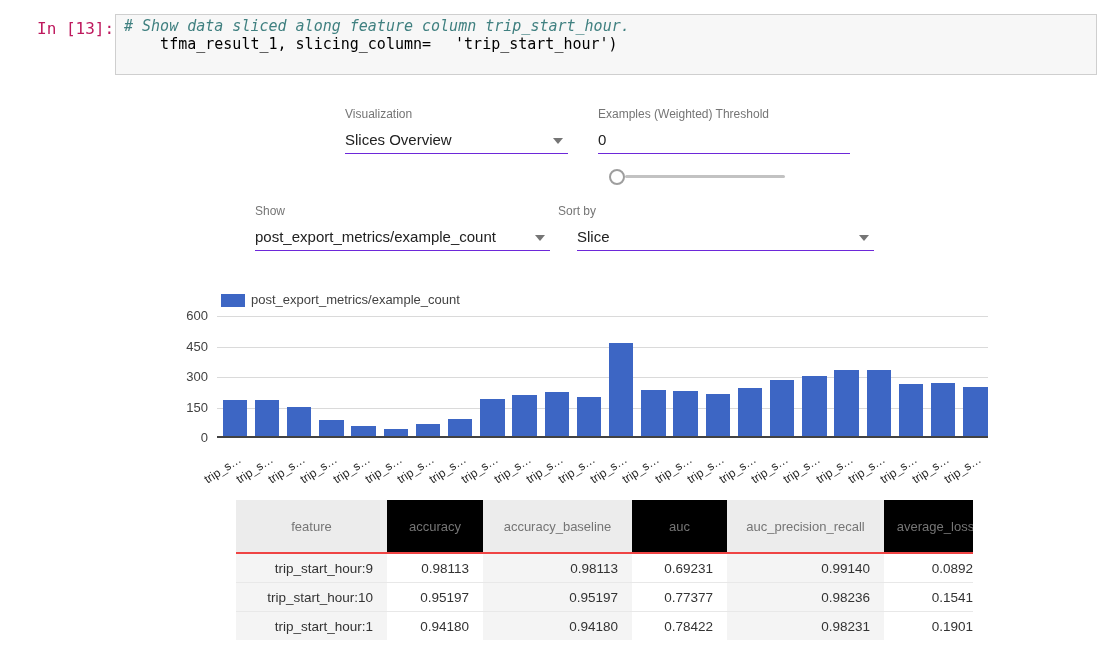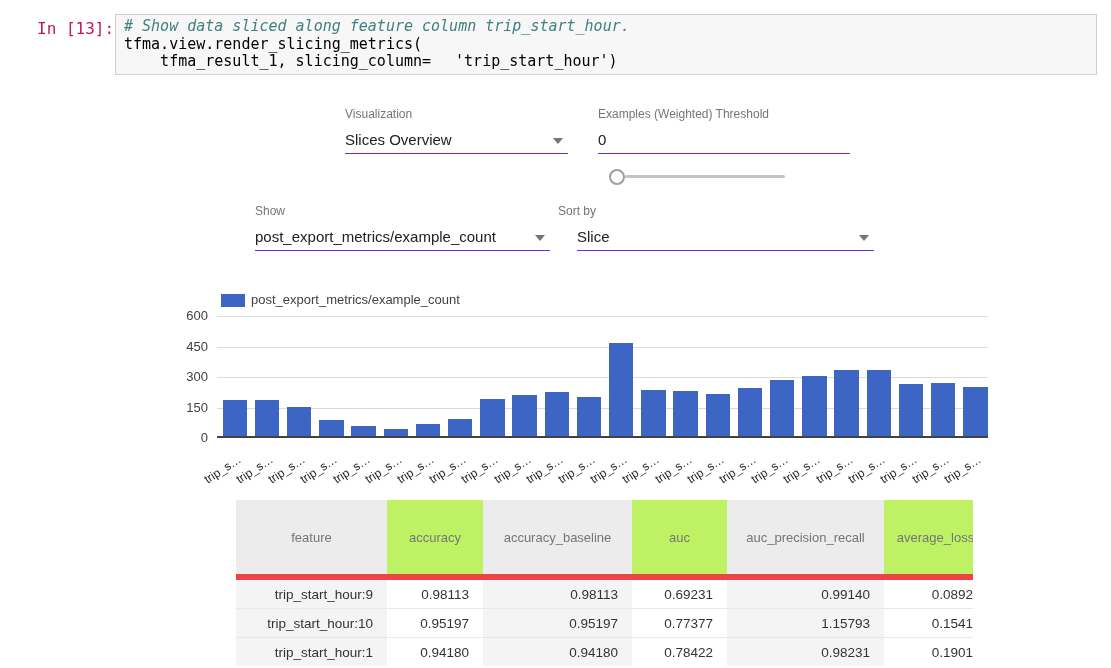--- a/index.html
+++ b/index.html
@@ -38,39 +38,38 @@
   .baseline{position:absolute;left:0;bottom:0;width:100%;height:2px;background:#424242;z-index:3;}
   .bar{position:absolute;bottom:0;width:24.5px;z-index:2;}
   .xlabels{position:absolute;left:0;top:0;width:100%;height:100%;}
   .xlabel{position:absolute;width:85px;height:14px;text-align:right;font-size:12px;color:#1f1f1f;
           white-space:nowrap;transform:rotate(-33deg);transform-origin:100% 50%;}
 
   
   .table-wrap{position:absolute;left:236px;top:500px;width:737px;height:168px;overflow:hidden;}
   table.metrics{border-collapse:collapse;table-layout:fixed;width:751px;}
   .metrics th{height:52px;font-size:13px;font-weight:normal;color:#757575;text-align:center;
-              border-bottom:6px solid #ef4444;padding:11px;}
+              border-bottom:2px solid #ef4444;padding:0;}
   .metrics td{height:28px;font-size:13.5px;color:#333;text-align:right;padding:0 14px 0 0;
               border-top:1px solid #e8e8e8;white-space:nowrap;overflow:hidden;}
   .metrics tr.first td{border-top:none;}
   .col-gray{background:#f4f4f4;}
   .col-gray-h{background:#ececec;}
   .col-white{background:#ffffff;}
-  .col-white-h{background:#bef264;}
+  .col-white-h{background:#000000;}
 </style>
 </head>
 <body>
 
 <div class="screen">
 
   <div class="prompt">In [13]:</div>
   <div class="codecell">
     <div>
         <div class="code-line"><span class="tok-comment"># Show data sliced along feature column trip_start_hour.</span></div>
-        <div class="code-line"><span class="tok-plain">tfma.view.render_slicing_metrics(</span></div>
         <div class="code-line"><span class="tok-plain">    tfma_result_1, slicing_column=</span><span class="tok-string">'trip_start_hour'</span><span class="tok-plain">)</span></div>
       </div>
   </div>
 
   <div class="ctl-label" style="left:345px;top:107px;">Visualization</div>
   <div class="dd" style="left:345px;top:128px;width:223px;">
     <div class="dd-value">Slices Overview</div>
     <div class="dd-arrow"></div>
   </div>
 
@@ -192,21 +191,21 @@
             <td class="col-gray">0.98113</td>
             <td class="col-white">0.69231</td>
             <td class="col-gray">0.99140</td>
             <td class="col-white">0.0892</td>
           </tr>
           <tr>
             <td class="col-gray">trip_start_hour:10</td>
             <td class="col-white">0.95197</td>
             <td class="col-gray">0.95197</td>
             <td class="col-white">0.77377</td>
-            <td class="col-gray">1.15793</td>
+            <td class="col-gray">0.98236</td>
             <td class="col-white">0.1541</td>
           </tr>
           <tr>
             <td class="col-gray">trip_start_hour:1</td>
             <td class="col-white">0.94180</td>
             <td class="col-gray">0.94180</td>
             <td class="col-white">0.78422</td>
             <td class="col-gray">0.98231</td>
             <td class="col-white">0.1901</td>
           </tr>

